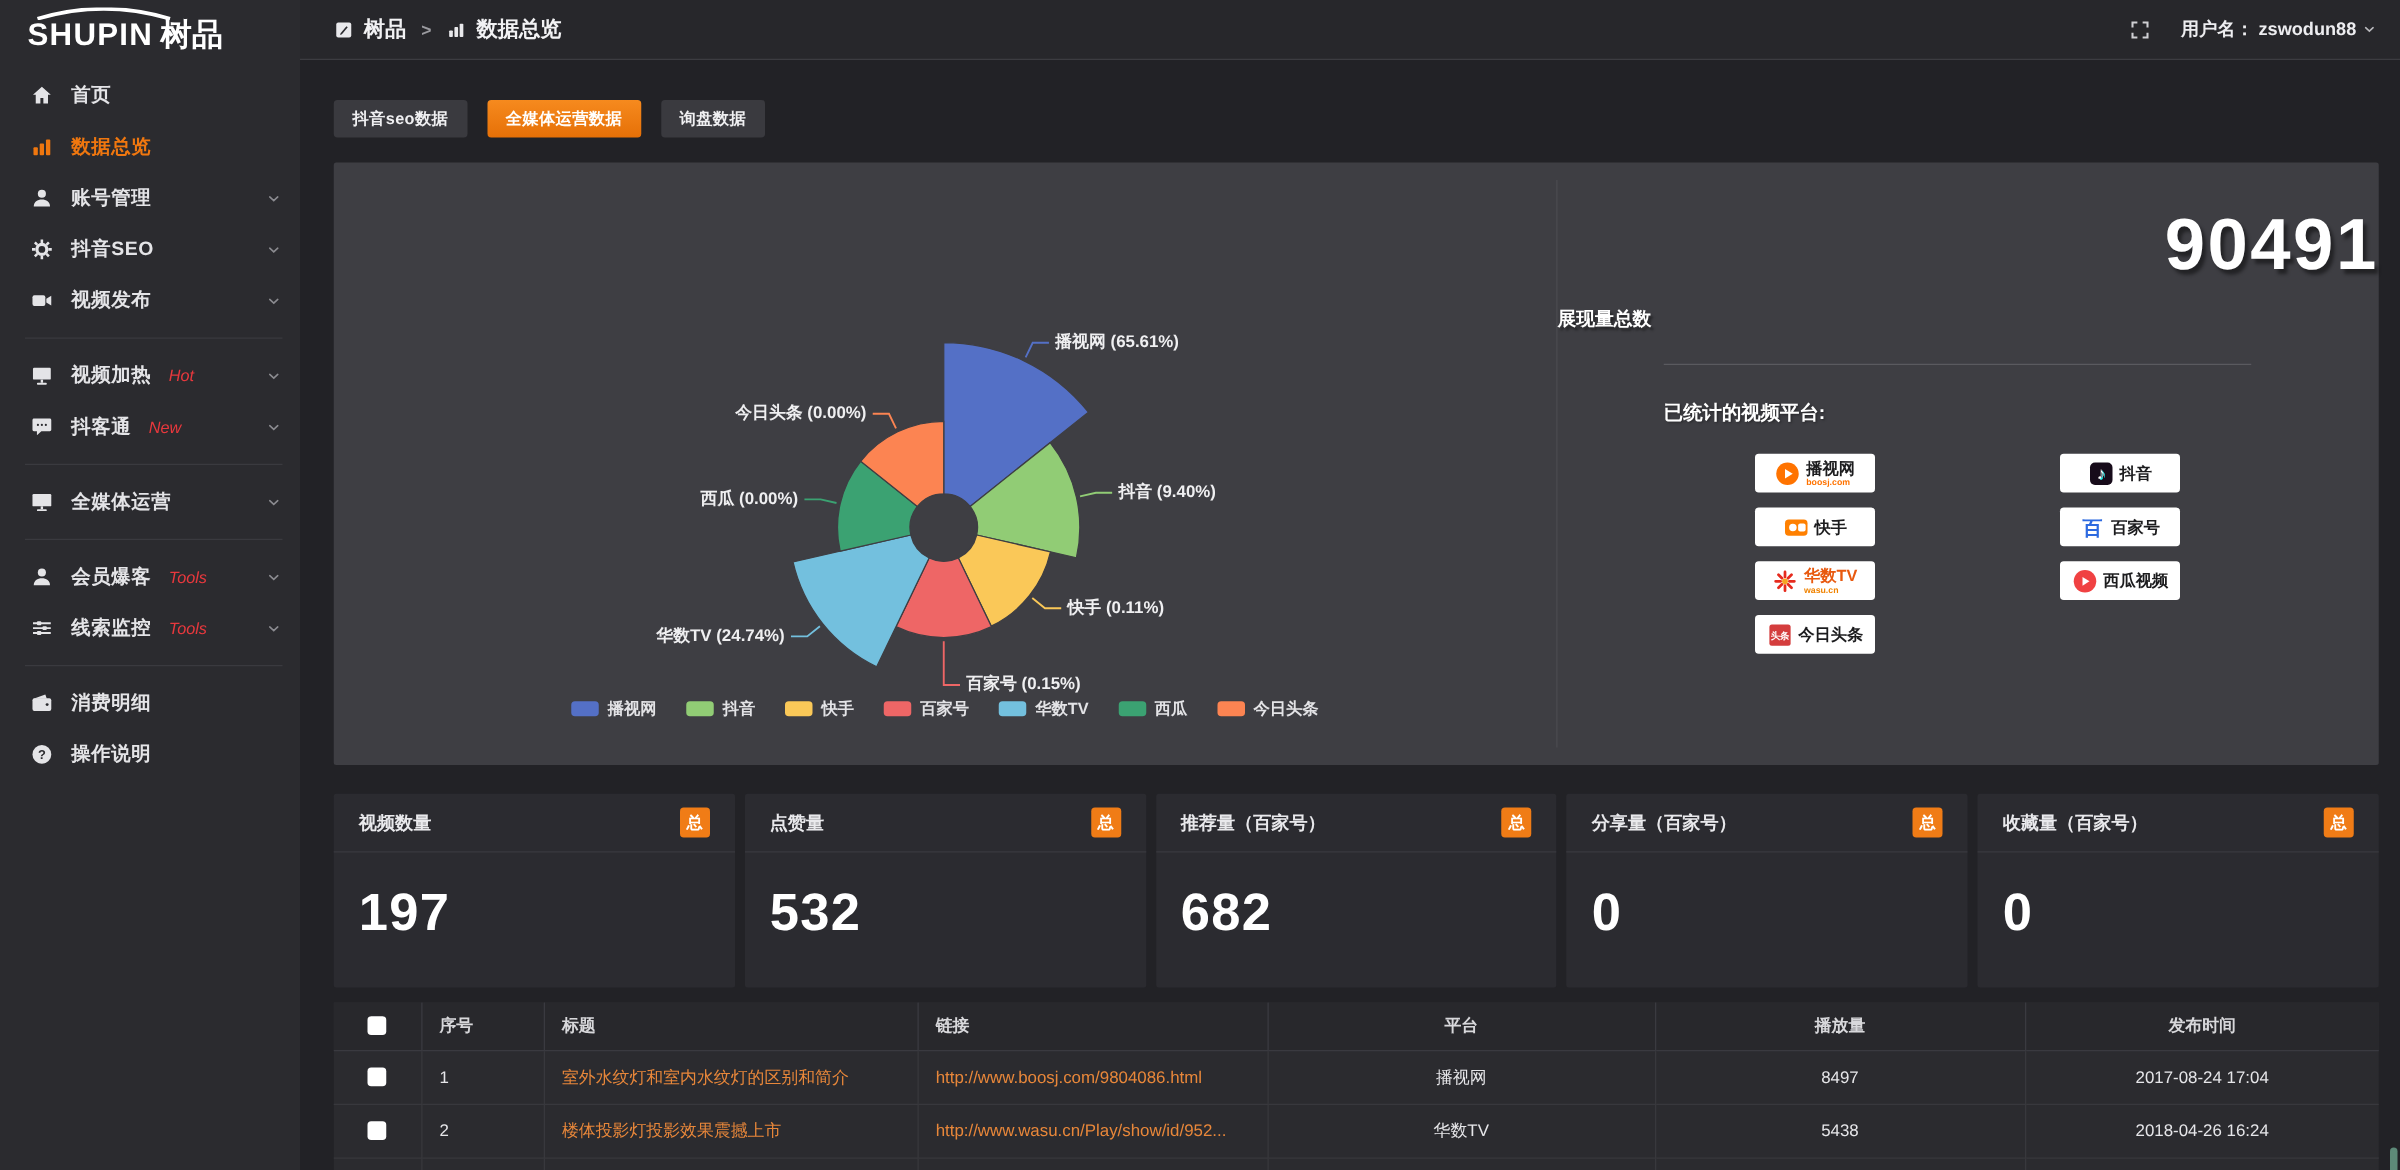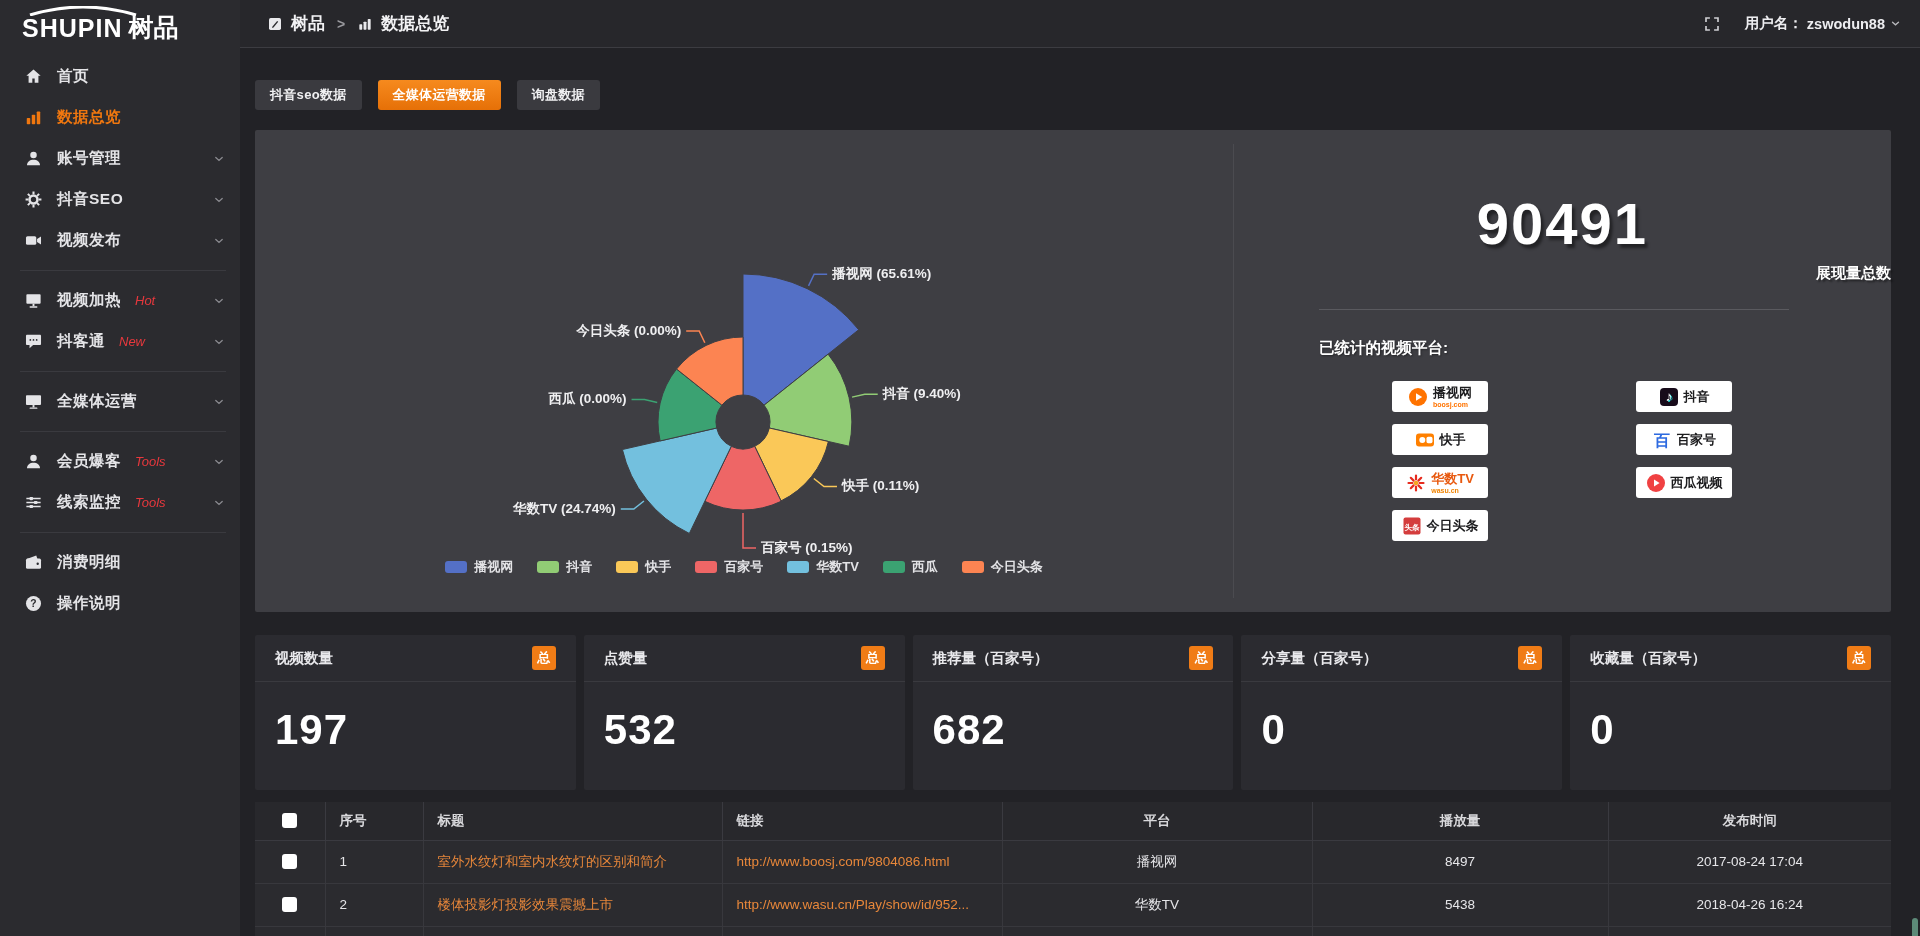--- a/index.html
+++ b/index.html
@@ -33,39 +33,39 @@
   .bc-sep { color:#9a9a9f; font-size:14px; font-weight:700; margin:0 4px; }
   .topbar-right { display:flex; align-items:center; gap:24px; }
   .fs-ico { width:18px; height:18px; color:#cfcfd3; cursor:pointer; display:flex; }
   .fs-ico svg { width:18px; height:18px; }
   .user-wrap { display:flex; align-items:center; gap:4px; cursor:pointer; }
   .user-txt { font-size:14.5px; color:#ededf0; font-weight:600; }
   .user-chev { width:13px; height:13px; color:#b9b9bd; display:flex; }
   .user-chev svg { width:13px; height:13px; }
 
   
-  .content { position:absolute; left:228px; top:48px; width:1680px; height:888px; padding:32px 17px 15px 27px; }
+  .content { position:absolute; left:240px; top:48px; width:1680px; height:888px; padding:32px 17px 15px 27px; }
   .tabs { display:flex; gap:16px; height:30px; }
   .tab { height:30px; padding:0 15px; border-radius:3px; background:#3a3a3f; color:#f0f0f2;
     font-size:13px; font-weight:700; display:flex; align-items:center; cursor:pointer; letter-spacing:.3px; }
   .tab.active { background:linear-gradient(#f68a1e,#e67007); color:#fff; }
 
   .panel { margin-top:20px; height:482px; background:#3e3e43; border-radius:2px; display:flex; position:relative; }
   .chart-area { width:978px; height:482px; position:relative; flex:0 0 978px; }
   .chart-area svg.rose { position:absolute; left:0; top:0; }
   .legend { position:absolute; left:0; right:0; bottom:36px; display:flex; justify-content:center; gap:24px; }
   .legend-item { display:flex; align-items:center; gap:7px; cursor:pointer; }
   .legend-swatch { width:22px; height:12px; border-radius:3px; }
   .legend-label { font-size:13px; color:#e3e3e6; font-weight:600; }
   .v-divider { width:1px; background:#4b4b50; margin:14px 0; }
 
   .summary { flex:1; position:relative; }
-  .big-number { margin-top:60px; text-align:center; font-size:58px; font-weight:800; color:#fff;
+  .big-number { margin-top:32px; text-align:right; font-size:58px; font-weight:800; color:#fff;
     letter-spacing:2px; text-shadow:3px 4px 3px rgba(0,0,0,.45); }
-  .big-label { margin-top:7px; text-align:right; font-size:15px; font-weight:700; color:#fff;
+  .big-label { margin-top:17px; text-align:left; font-size:15px; font-weight:700; color:#fff;
     text-shadow:2px 2px 2px rgba(0,0,0,.45); }
   .sum-hr { margin:26px 0 0 85px; width:470px; height:1px; background:#5a5a5f; border:0; }
   .platforms-label { margin:28px 0 0 85px; font-size:15.5px; font-weight:700; color:#fff; text-shadow:1px 1px 2px rgba(0,0,0,.4); }
   .badge-cols { display:flex; margin:22px 0 0 158px; gap:148px; }
   .badge-col { display:flex; flex-direction:column; gap:12px; }
   .pbadge { width:96px; height:31px; background:#fff; border-radius:3px; display:flex; align-items:center;
     justify-content:center; gap:5px; padding:0 4px; }
   .pbadge svg { width:20px; height:20px; flex:0 0 20px; }
   .pbadge .pb-texts { display:flex; flex-direction:column; line-height:1; align-items:flex-start; }
   .pbadge .pb-name { font-size:13px; font-weight:800; color:#1c1c1e; white-space:nowrap; }

